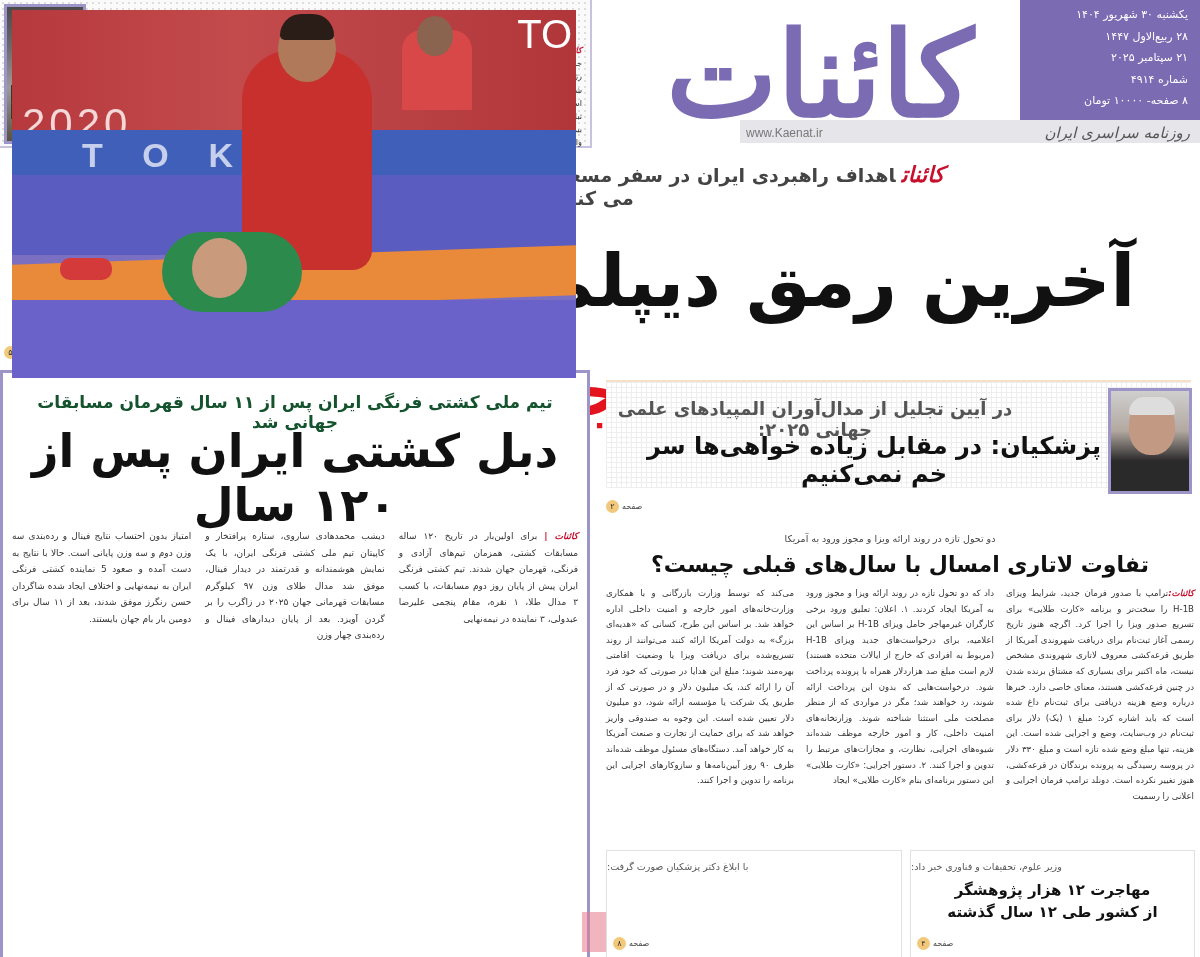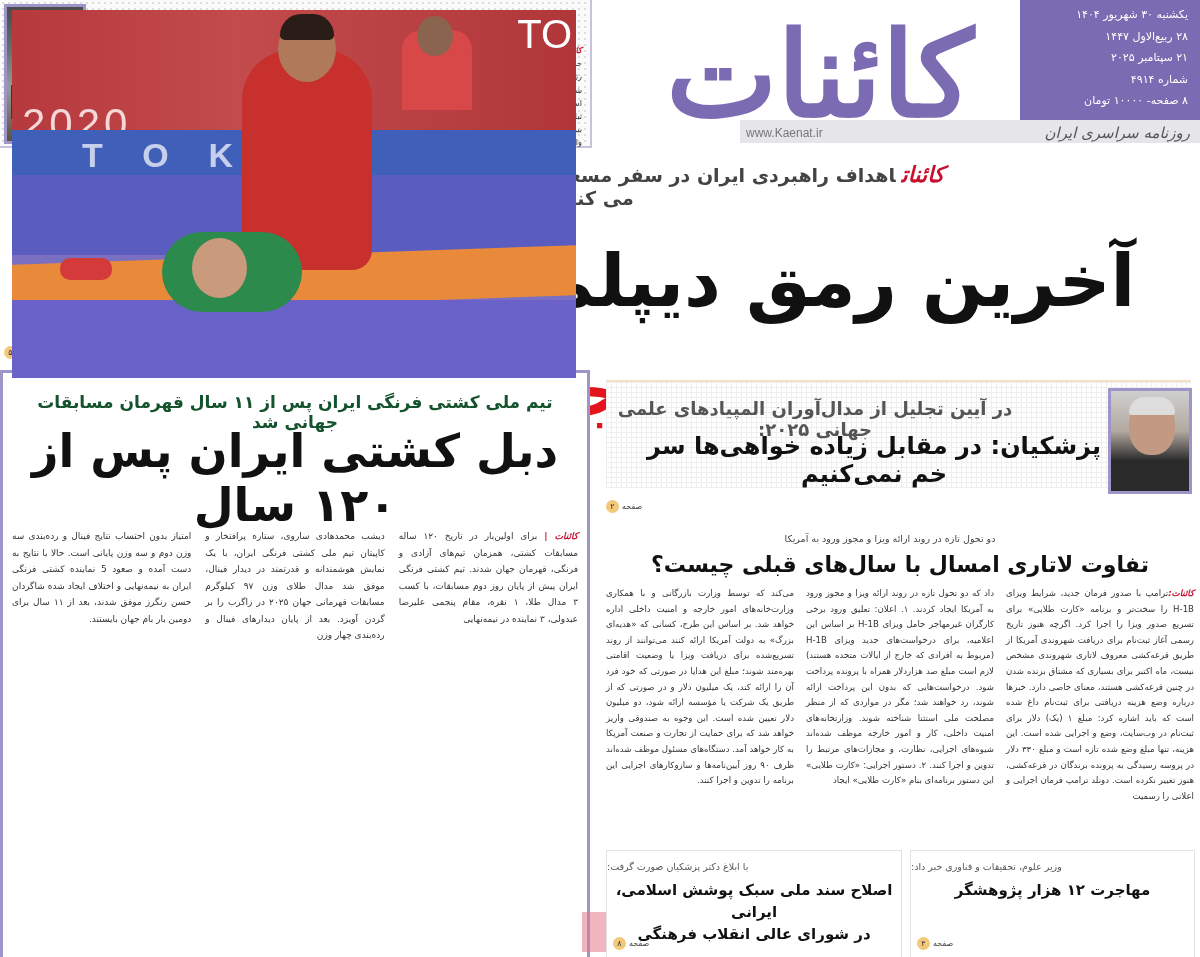--- a/index.html
+++ b/index.html
@@ -164,31 +164,28 @@
 <div id="lot-kicker" class="abs">دو تحول تازه در روند ارائه ویزا و مجوز ورود به آمریکا</div>
 <div id="lot-title" class="abs">تفاوت لاتاری امسال با سال‌های قبلی چیست؟</div>
 <div id="lot-cols" class="abs">
   <p><span class="kaenat">کائنات:</span><span>ترامپ با صدور فرمان جدید، شرایط ویزای H-1B را سخت‌تر و برنامه «کارت طلایی» برای تسریع صدور ویزا را اجرا کرد. اگرچه هنوز تاریخ رسمی آغاز ثبت‌نام برای دریافت شهروندی آمریکا از طریق قرعه‌کشی معروف لاتاری شهروندی مشخص نیست، ماه اکتبر برای بسیاری که مشتاق برنده شدن در چنین قرعه‌کشی هستند، معنای خاصی دارد. خبرها درباره وضع هزینه دریافتی برای ثبت‌نام داغ شده است که باید اشاره کرد: مبلغ ۱ (یک) دلار برای ثبت‌نام در وب‌سایت، وضع و اجرایی شده است. این هزینه، تنها مبلغ وضع شده تازه است و مبلغ ۳۳۰ دلار در پروسه رسیدگی به پرونده برندگان در قرعه‌کشی، هنوز تغییر نکرده است. دونلد ترامپ فرمان اجرایی و اعلانی را رسمیت</span></p>
   <p>داد که دو تحول تازه در روند ارائه ویزا و مجوز ورود به آمریکا ایجاد کردند. ۱. اعلان: تعلیق ورود برخی کارگران غیرمهاجر حامل ویزای H-1B بر اساس این اعلامیه، برای درخواست‌های جدید ویزای H-1B (مربوط به افرادی که خارج از ایالات متحده هستند) لازم است مبلغ صد هزاردلار همراه با پرونده پرداخت شود. درخواست‌هایی که بدون این پرداخت ارائه شوند، رد خواهند شد؛ مگر در مواردی که از منظر مصلحت ملی استثنا شناخته شوند. وزارتخانه‌های امنیت داخلی، کار و امور خارجه موظف شده‌اند شیوه‌های اجرایی، نظارت، و مجازات‌های مرتبط را تدوین و اجرا کنند. ۲. دستور اجرایی: «کارت طلایی» این دستور برنامه‌ای بنام «کارت طلایی» ایجاد</p>
   <p>می‌کند که توسط وزارت بازرگانی و با همکاری وزارت‌خانه‌های امور خارجه و امنیت داخلی اداره خواهد شد. بر اساس این طرح، کسانی که «هدیه‌ای بزرگ» به دولت آمریکا ارائه کنند می‌توانند از روند تسریع‌شده برای دریافت ویزا یا وضعیت اقامتی بهره‌مند شوند؛ مبلغ این هدایا در صورتی که خود فرد آن را ارائه کند، یک میلیون دلار و در صورتی که از طریق یک شرکت یا مؤسسه ارائه شود، دو میلیون دلار تعیین شده است. این وجوه به صندوقی واریز خواهد شد که برای حمایت از تجارت و صنعت آمریکا به کار خواهد آمد. دستگاه‌های مسئول موظف شده‌اند ظرف ۹۰ روز آیین‌نامه‌ها و سازوکارهای اجرایی این برنامه را تدوین و اجرا کنند.</p>
 </div>
 
 <div id="box-cult" class="abs box">
   <div class="k">با ابلاغ دکتر پزشکیان صورت گرفت:</div>
-  <div class="t">
-    <div>اصلاح سند ملی سبک پوشش اسلامی، ایرانی</div>
-    <div>در شورای عالی انقلاب فرهنگی</div>
-  </div>
   <div class="pg page-ref">
     <span>صفحه</span>
     <span class="num">۸</span>
   </div>
 </div>
 <div id="box-mig" class="abs box">
   <div class="k">وزیر علوم، تحقیقات و فناوری خبر داد:</div>
   <div class="t">
     <div>مهاجرت ۱۲ هزار پژوهشگر</div>
+    <div>از کشور طی ۱۲ سال گذشته</div>
   </div>
   <div class="pg page-ref">
     <span>صفحه</span>
     <span class="num">۴</span>
   </div>
 </div>
 
 </body></html>

